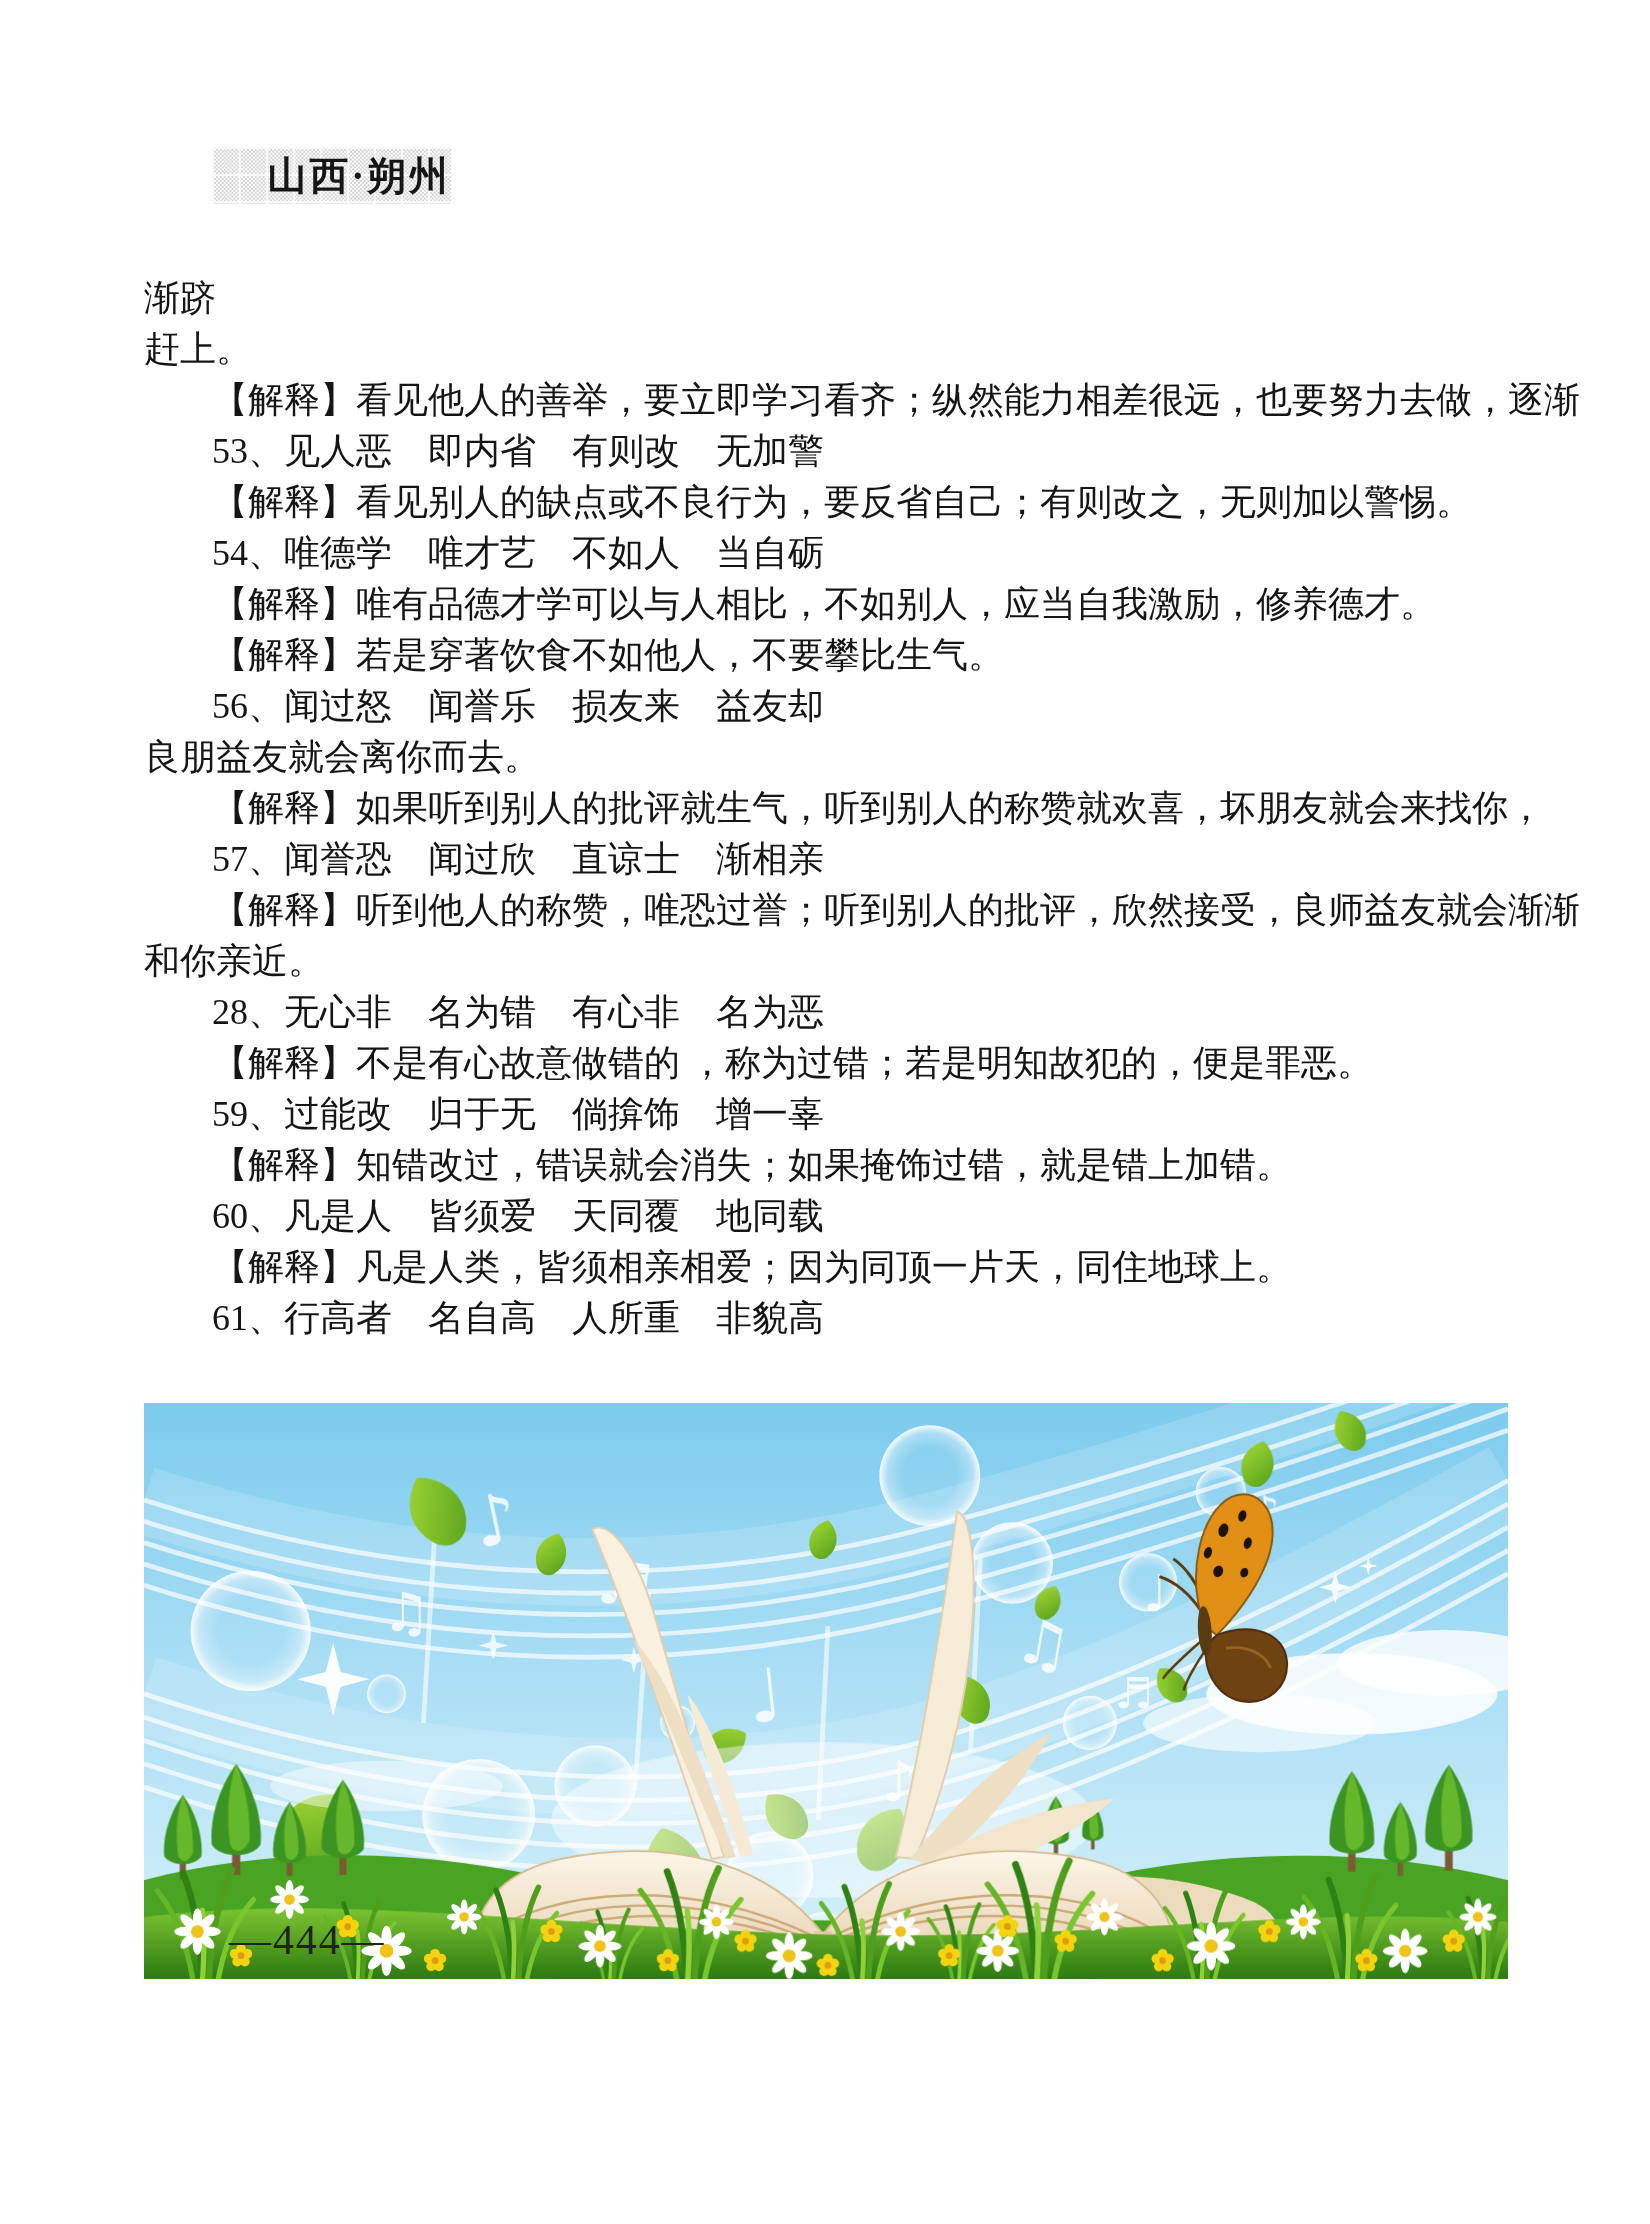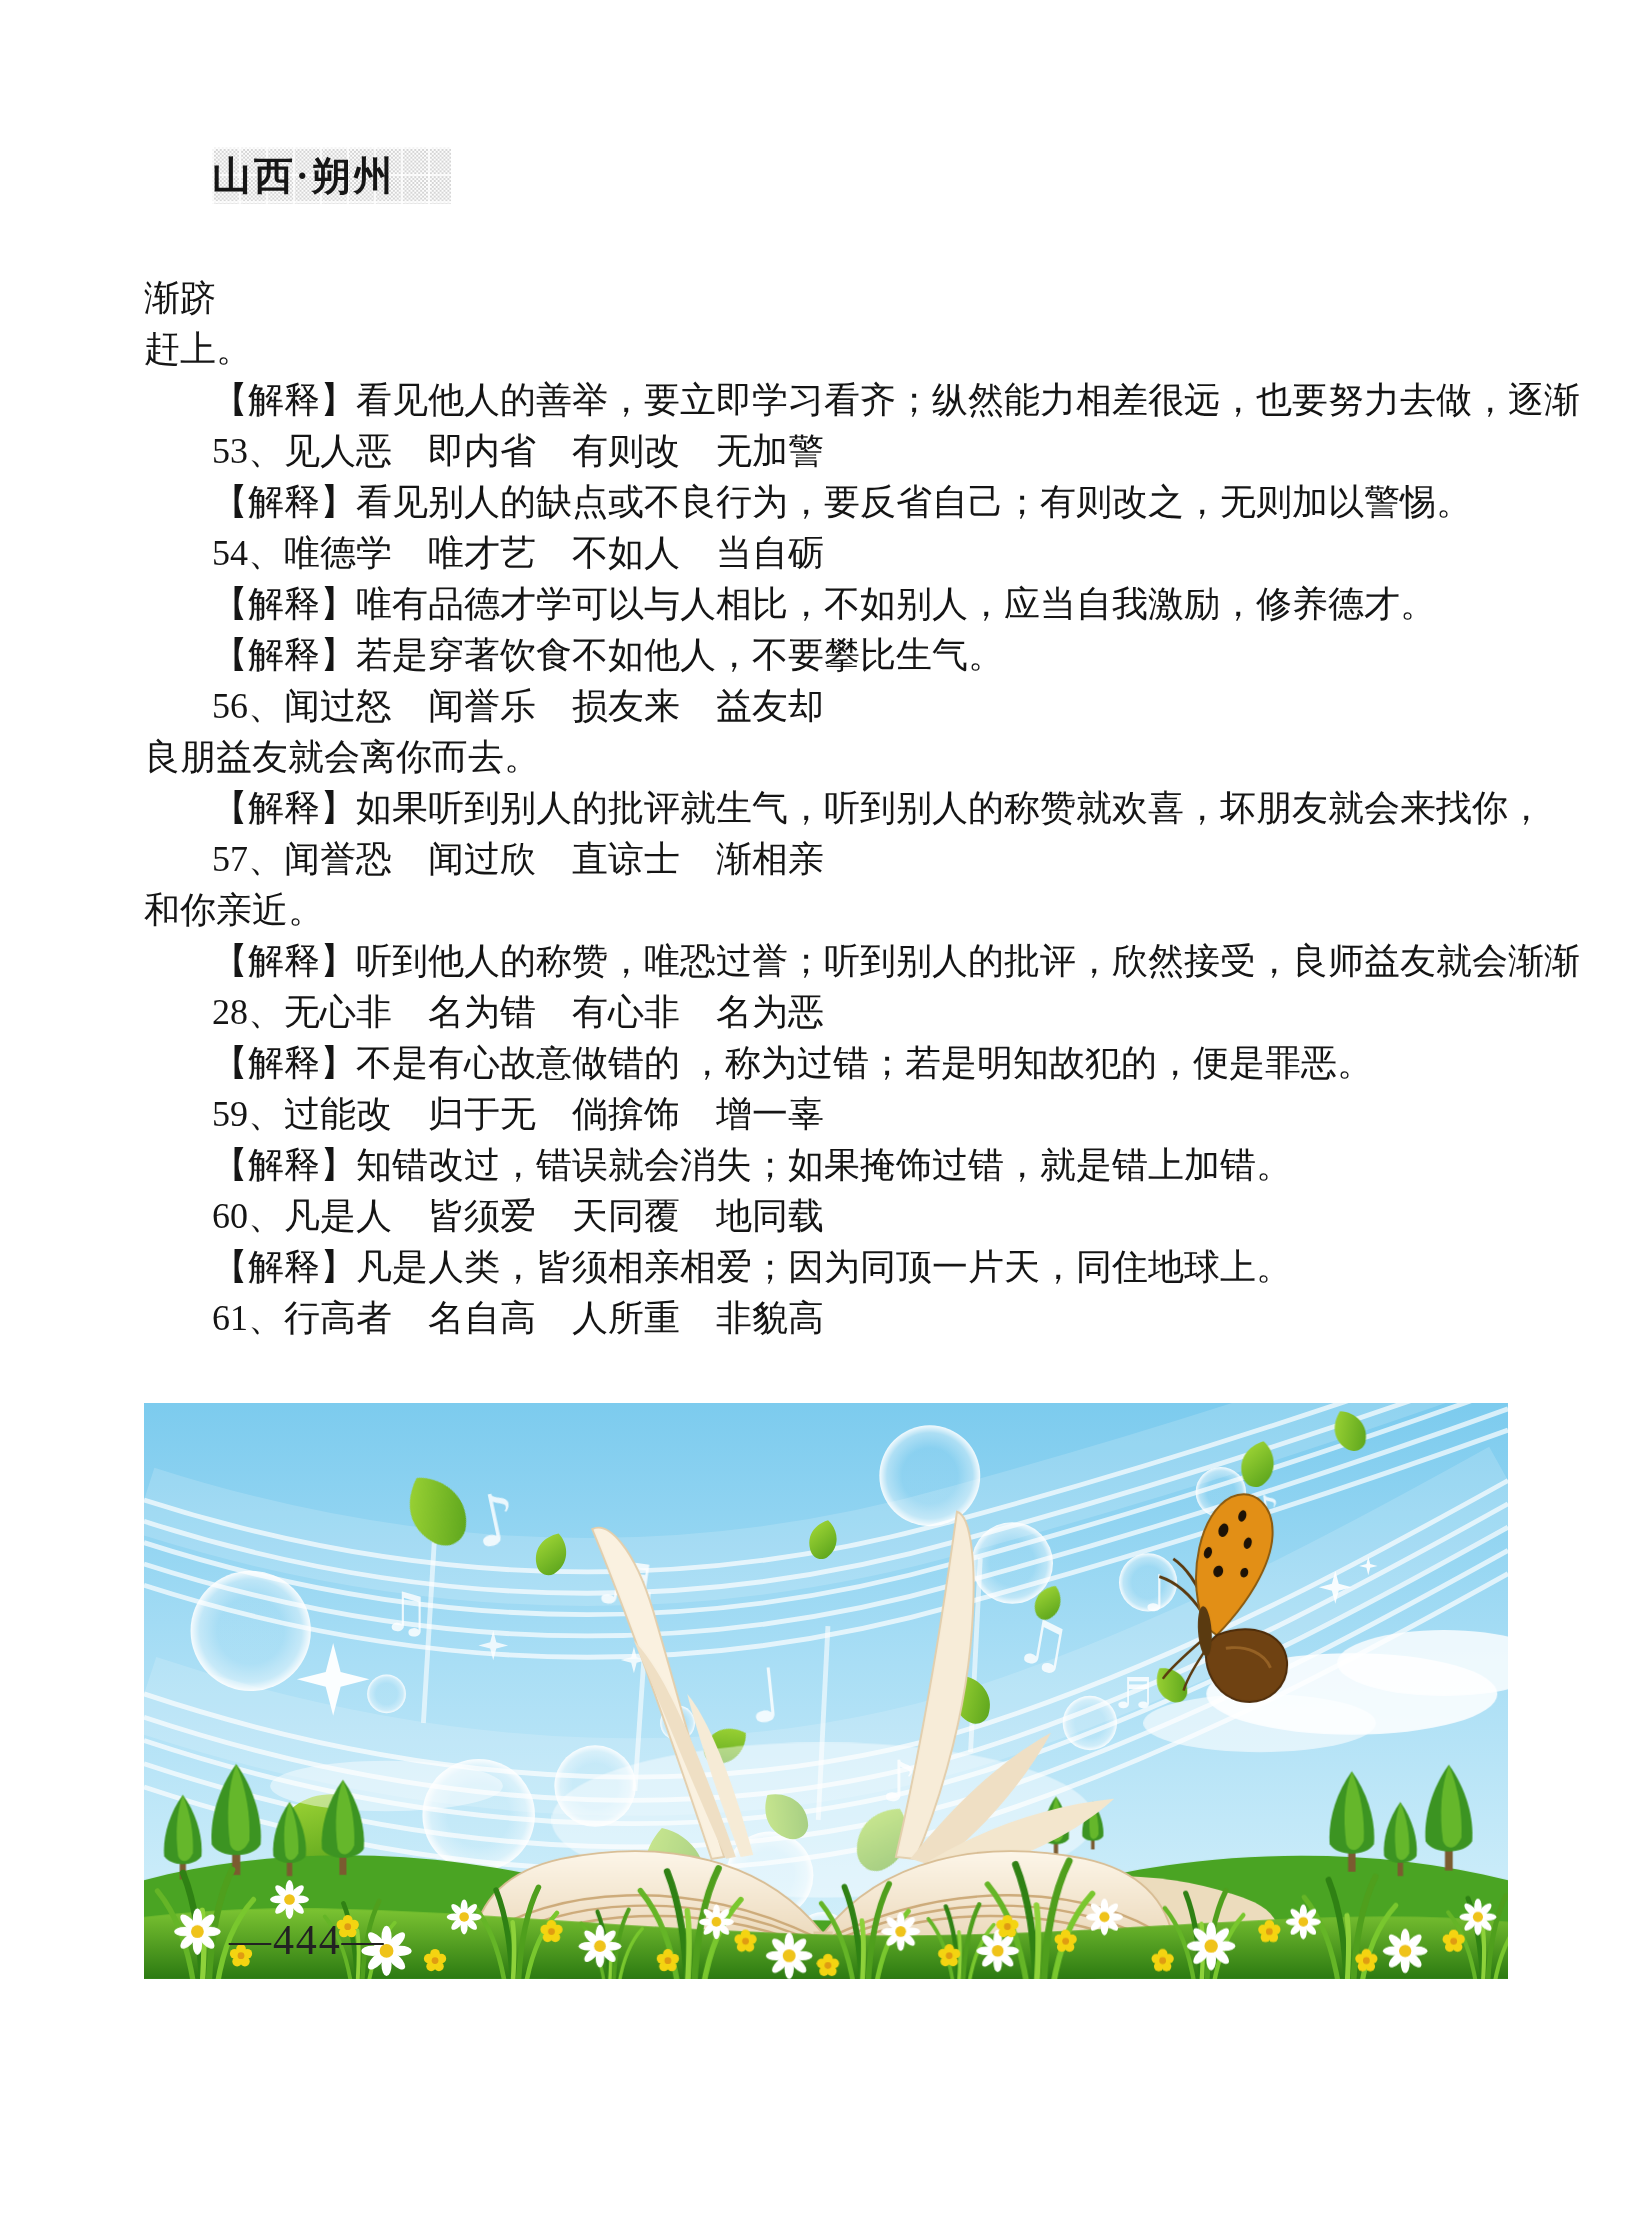--- a/index.html
+++ b/index.html
@@ -2,21 +2,21 @@
 <html><head>
 <meta charset="utf-8">
 <style>
   html,body{margin:0;padding:0;background:#ffffff;}
   .page{
     position:relative;width:1651px;height:2224px;background:#ffffff;overflow:hidden;
     font-family:"Liberation Serif","DejaVu Serif",serif;color:#111;
   }
   .badge{
     position:absolute;left:212px;top:147px;width:239px;height:57px;
-    display:flex;align-items:center;justify-content:flex-start;
+    display:flex;align-items:center;justify-content:flex-end;
     font-size:39px;font-weight:700;letter-spacing:2.9px;color:#161616;
     background-image:
       linear-gradient(to right, rgba(255,255,255,.75) 1.9px, transparent 1.9px),
       linear-gradient(to bottom, rgba(255,255,255,.75) 1.9px, transparent 1.9px),
       repeating-conic-gradient(#d5d5d5 0% 25%, #fdfdfd 0% 50%);
     background-size:27px 27px,27px 27px,3.9px 3.9px;
   }
   .textblock{
     position:absolute;left:144px;top:273px;width:1368px;
     font-size:36px;line-height:51px;color:#151515;
@@ -44,22 +44,22 @@
       <div class="line indent">【解释】看见他人的善举，要立即学习看齐；纵然能力相差很远，也要努力去做，逐渐</div>
       <div class="line indent">53、见人恶　即内省　有则改　无加警</div>
       <div class="line indent">【解释】看见别人的缺点或不良行为，要反省自己；有则改之，无则加以警惕。</div>
       <div class="line indent">54、唯德学　唯才艺　不如人　当自砺</div>
       <div class="line indent">【解释】唯有品德才学可以与人相比，不如别人，应当自我激励，修养德才。</div>
       <div class="line indent">【解释】若是穿著饮食不如他人，不要攀比生气。</div>
       <div class="line indent">56、闻过怒　闻誉乐　损友来　益友却</div>
       <div class="line">良朋益友就会离你而去。</div>
       <div class="line indent">【解释】如果听到别人的批评就生气，听到别人的称赞就欢喜，坏朋友就会来找你，</div>
       <div class="line indent">57、闻誉恐　闻过欣　直谅士　渐相亲</div>
+      <div class="line indent">【解释】听到他人的称赞，唯恐过誉；听到别人的批评，欣然接受，良师益友就会渐渐</div>
       <div class="line">和你亲近。</div>
-      <div class="line indent">【解释】听到他人的称赞，唯恐过誉；听到别人的批评，欣然接受，良师益友就会渐渐</div>
       <div class="line indent">28、无心非　名为错　有心非　名为恶</div>
       <div class="line indent">【解释】不是有心故意做错的 ，称为过错；若是明知故犯的，便是罪恶。</div>
       <div class="line indent">59、过能改　归于无　倘揜饰　增一辜</div>
       <div class="line indent">【解释】知错改过，错误就会消失；如果掩饰过错，就是错上加错。</div>
       <div class="line indent">60、凡是人　皆须爱　天同覆　地同载</div>
       <div class="line indent">【解释】凡是人类，皆须相亲相爱；因为同顶一片天，同住地球上。</div>
       <div class="line indent">61、行高者　名自高　人所重　非貌高</div>
     </div>
 
   <svg class="illus" viewBox="0 0 1406 594" preserveAspectRatio="none">

